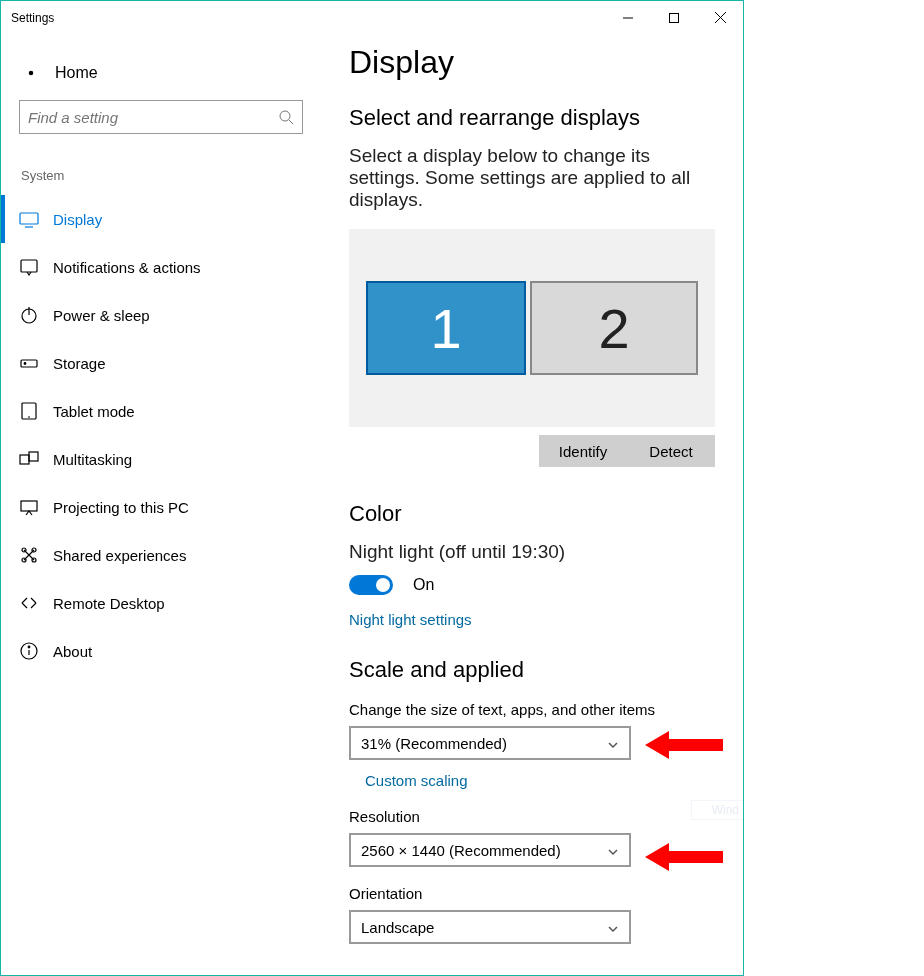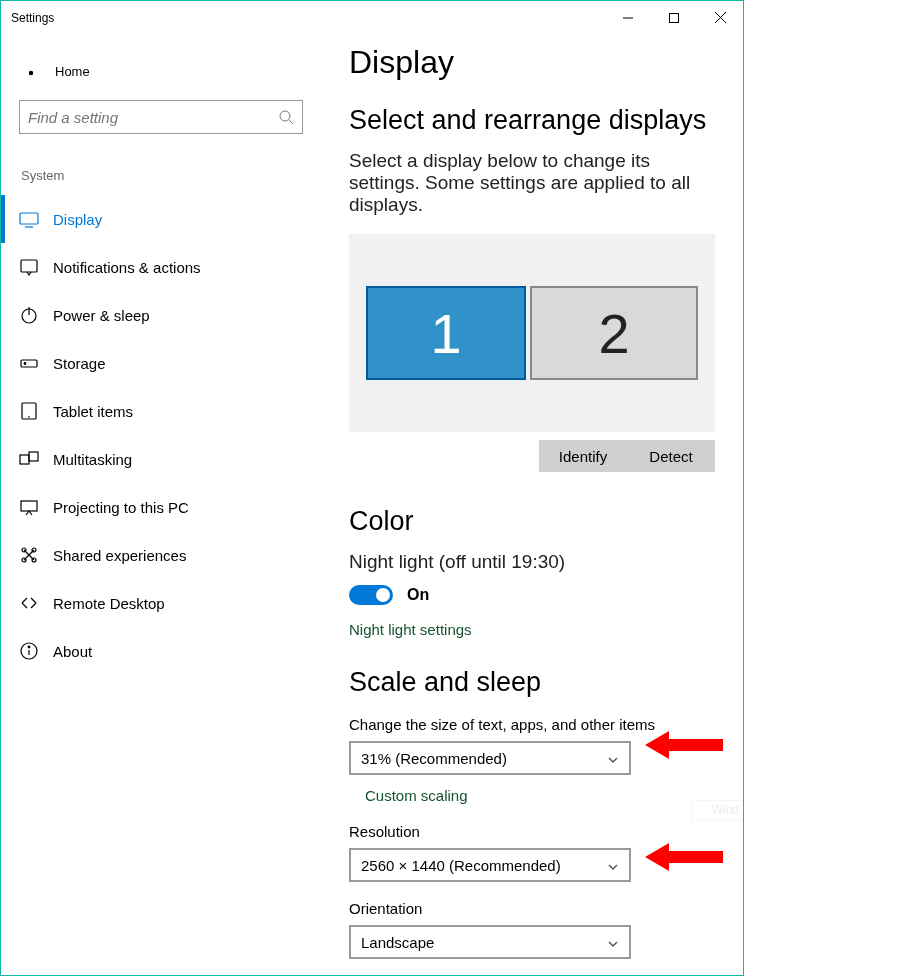--- a/index.html
+++ b/index.html
@@ -30,23 +30,23 @@
 
     .body { flex:1 1 auto; display:flex; overflow:hidden;}
 
     
     .sidebar {
       width:320px; flex:none;
       padding:26px 0 0 0;
       display:flex; flex-direction:column;
     }
     .home-row {
-      display:flex; align-items:flex-start;
+      display:flex; align-items:flex-end;
       padding:4px 20px 14px 20px;
-      font-size:13px;
+      font-size:16px;
     }
     .home-row .icon { width:20px; display:flex; justify-content:center; }
     .home-row .label { padding-left:14px; }
 
     .search-wrap { padding:4px 18px 0 18px;}
     .search {
       height:34px;
       border:1px solid #999;
       display:flex; align-items:center;
       padding:0 8px;
@@ -79,21 +79,21 @@
     .sb-item .icon { width:20px; height:20px; display:flex; align-items:center; justify-content:center; }
     .sb-item svg { stroke:currentColor; fill:none; stroke-width:1.2;}
 
     
     .main {
       flex:1 1 auto;
       padding:10px 28px 0 28px;
       overflow-y:auto;
     }
     h1.page-title { font-weight:300; font-size:32px; color:#000; margin-bottom:24px;}
-    h2.sec { font-weight:400; font-size:27px; margin:4px 0 14px 0;}
+    h2.sec { font-weight:400; font-size:22px; margin:4px 0 14px 0;}
     .muted { font-size:19px; color:#222; }
 
     
     .arranger {
       margin:18px 0 8px 0;
       background:#f1f1f1;
       height:198px;
       display:flex; align-items:center; justify-content:center;
       gap:4px;
     }
@@ -116,31 +116,31 @@
     .below-arranger {
       display:flex; justify-content:flex-end; margin-bottom:34px;
     }
     .gbtn {
       min-width:88px; height:32px;
       background:#cfcfcf; border:none;
       font-size:15px; padding:0 12px;
     }
 
     
-    .toggle-row { display:flex; align-items:center; gap:14px; margin:12px 0 16px 0;font-weight:bold;}
+    .toggle-row { display:flex; align-items:center; gap:20px; margin:12px 0 16px 0;}
     .toggle {
       width:44px; height:20px; border-radius:10px;
       background:#0078d7; position:relative;
     }
     .toggle::after {
       content:''; position:absolute; top:3px; right:3px;
       width:14px; height:14px; border-radius:50%;
       background:#fff;
     }
-    .link { color:#14532d; font-size:15px; }
+    .link { color:#0369a1; font-size:15px; }
 
     
     .field-label { font-size:15px; margin:18px 0 8px 0;}
     .dropdown {
       width:282px; height:34px;
       border:2px solid #999;
       display:flex; align-items:center;
       padding:0 10px;
       font-size:15px;
       justify-content:space-between;
@@ -254,21 +254,21 @@
         </span>
         <span>Storage</span>
       </div>
       <div class="sb-item">
         <span class="icon">
           <svg viewBox="0 0 20 20">
               <rect x="3" y="2" width="14" height="16" rx="1"></rect>
               <line x1="9" y1="16" x2="11" y2="16"></line>
             </svg>
         </span>
-        <span>Tablet items</span>
+        <span>Tablet mode</span>
       </div>
       <div class="sb-item">
         <span class="icon">
           <svg viewBox="0 0 20 20">
               <rect x="1" y="6" width="9" height="9"></rect>
               <rect x="10" y="3" width="9" height="9"></rect>
             </svg>
         </span>
         <span>Multitasking</span>
       </div>
@@ -336,21 +336,21 @@
       
       <h2 class="sec">Color</h2>
       <p class="muted">Night light (off until 19:30)</p>
       <div class="toggle-row">
         <div class="toggle"></div>
         <span>On</span>
       </div>
       <a class="link">Night light settings</a>
 
       
-      <h2 class="sec" style="margin-top:28px">Scale and sleep</h2>
+      <h2 class="sec" style="margin-top:28px">Scale and applied</h2>
 
       <p class="field-label">Change the size of text, apps, and other items</p>
       <div class="dropdown" style="position:relative;">
         <span>31% (Recommended)</span>
         <span class="chev">
           <svg viewBox="0 0 12 12">
               <polyline points="2,4 6,8 10,4"></polyline>
             </svg>
         </span>
       </div>

